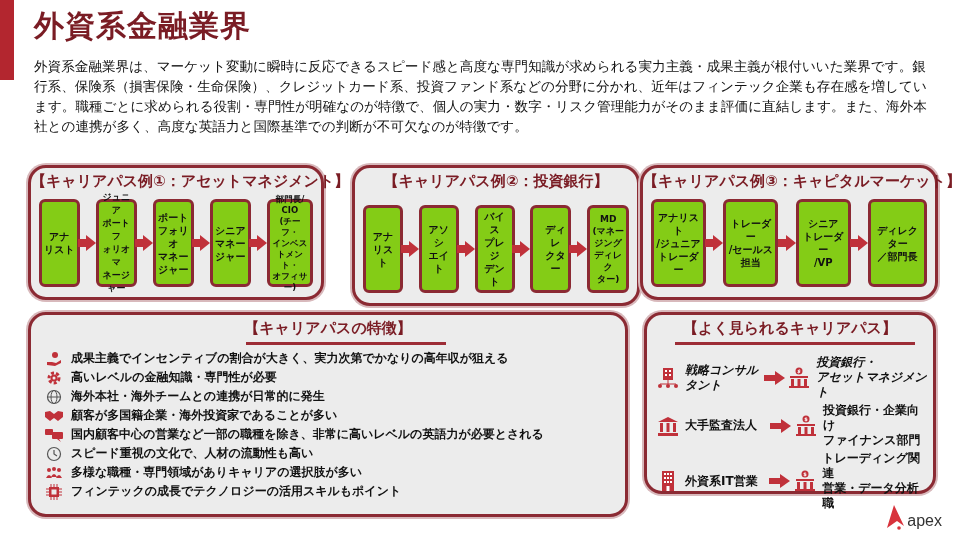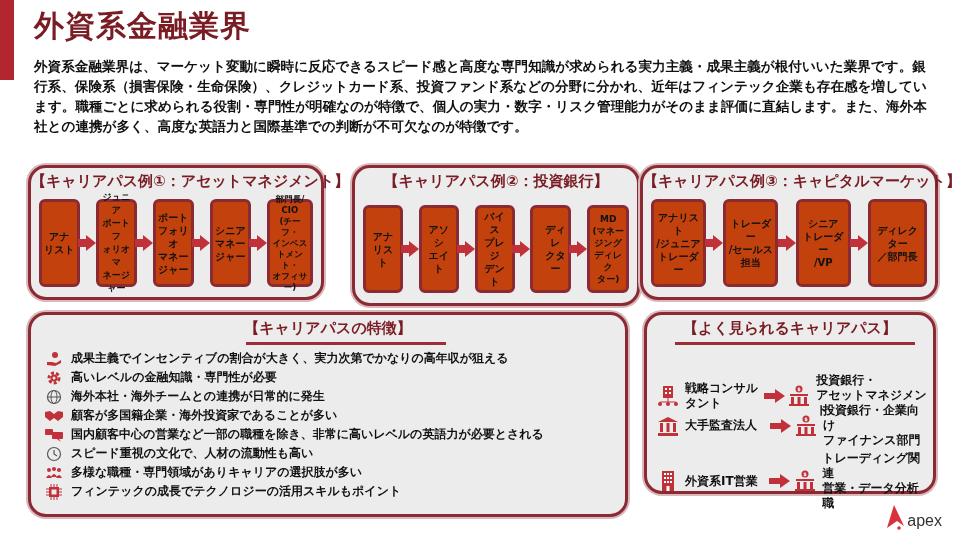--- a/index.html
+++ b/index.html
@@ -1,27 +1,27 @@
 <!DOCTYPE html>
 <html><head>
 <meta charset="utf-8">
 <style>
   * { box-sizing: border-box; margin: 0; padding: 0; }
   html, body { width: 960px; height: 540px; background: #ffffff; overflow: hidden; }
   body { position: relative; font-family: "DejaVu Sans", "Liberation Sans", sans-serif; color: #111; }
 
   .accent-bar { position: absolute; left: 0; top: 0; width: 14px; height: 80px; background: #b3262f; }
   .page-title { position: absolute; left: 34px; top: 6px; font-size: 30px; font-weight: bold; color: #7a1c24; letter-spacing: 1px; }
-  .intro { position: absolute; left: 34px; top: 56px; width: 900px; font-size: 13.6px; font-weight: bold; line-height: 20px; color: #111; }
+  .intro { position: absolute; left: 34px; top: 56px; width: 900px; font-size: 13.6px; font-weight: normal; line-height: 20px; color: #111; }
 
   .panel { position: absolute; background: #ececec; border: 3px solid #8b2a33; border-radius: 18px; box-shadow: 0 0 0 2px #d8b9bc; }
   .panel-title { text-align: center; font-weight: bold; color: #7a1c24; font-size: 15px; margin-top: 4px; white-space: nowrap; }
 
   .steps { position: absolute; left: 8px; right: 8px; bottom: 10px; display: flex; align-items: center; justify-content: space-between; }
-  .step { background: #c2410c; border: 3px solid #8b2a33; border-radius: 6px; height: 88px; display: flex; align-items: center; justify-content: center; text-align: center; font-weight: bold; font-size: 10px; line-height: 13px; white-space: pre-line; padding: 2px; }
+  .step { background: #84cc16; border: 3px solid #8b2a33; border-radius: 6px; height: 88px; display: flex; align-items: center; justify-content: center; text-align: center; font-weight: bold; font-size: 10px; line-height: 13px; white-space: pre-line; padding: 2px; }
   .arrow { width: 0; height: 0; border-top: 8px solid transparent; border-bottom: 8px solid transparent; border-left: 10px solid #c0313a; position: relative; flex: 0 0 auto; }
   .arrow::before { content: ""; position: absolute; left: -18px; top: -4px; width: 8px; height: 8px; background: #c0313a; }
   .arrow-wrap { width: 18px; display: flex; justify-content: flex-end; }
 
   .features-title { position: absolute; left: 0; right: 0; top: 4px; text-align: center; font-size: 15px; font-weight: bold; color: #7a1c24; }
   .features-underline { position: absolute; left: 215px; width: 200px; top: 27px; height: 3px; background: #9d2d36; }
   .feature-list { position: absolute; left: 14px; top: 34px; right: 10px; list-style: none; }
   .feature-item { display: flex; align-items: center; height: 19px; font-size: 12px; font-weight: bold; white-space: nowrap; }
   .f-icon { width: 18px; height: 16px; margin-right: 8px; display: flex; align-items: center; justify-content: center; }
 
@@ -221,21 +221,21 @@
         </span>
       <span>フィンテックの成長でテクノロジーの活用スキルもポイント</span>
     </li>
   </ul>
 </section>
 
 <section class="panel" style="left:644px; top:312px; width:292px; height:182px;">
   <div class="common-title">【よく見られるキャリアパス】</div>
   <div class="common-underline"></div>
 
-  <div class="path-row" style="top:58px;">
+  <div class="path-row" style="top:40px;font-style:italic;">
     <div class="path-from">
       <svg class="p-icon" viewBox="0 0 22 22">
           <rect x="6" y="1" width="10" height="12" fill="#c0313a"></rect>
           <rect x="8" y="3" width="2" height="2" fill="#fff"></rect>
           <rect x="12" y="3" width="2" height="2" fill="#fff"></rect>
           <rect x="8" y="7" width="2" height="2" fill="#fff"></rect>
           <rect x="12" y="7" width="2" height="2" fill="#fff"></rect>
           <line x1="11" y1="13" x2="11" y2="17" stroke="#c0313a"></line>
           <line x1="3" y1="17" x2="19" y2="17" stroke="#c0313a"></line>
           <circle cx="3" cy="19" r="2" fill="#c0313a"></circle>

